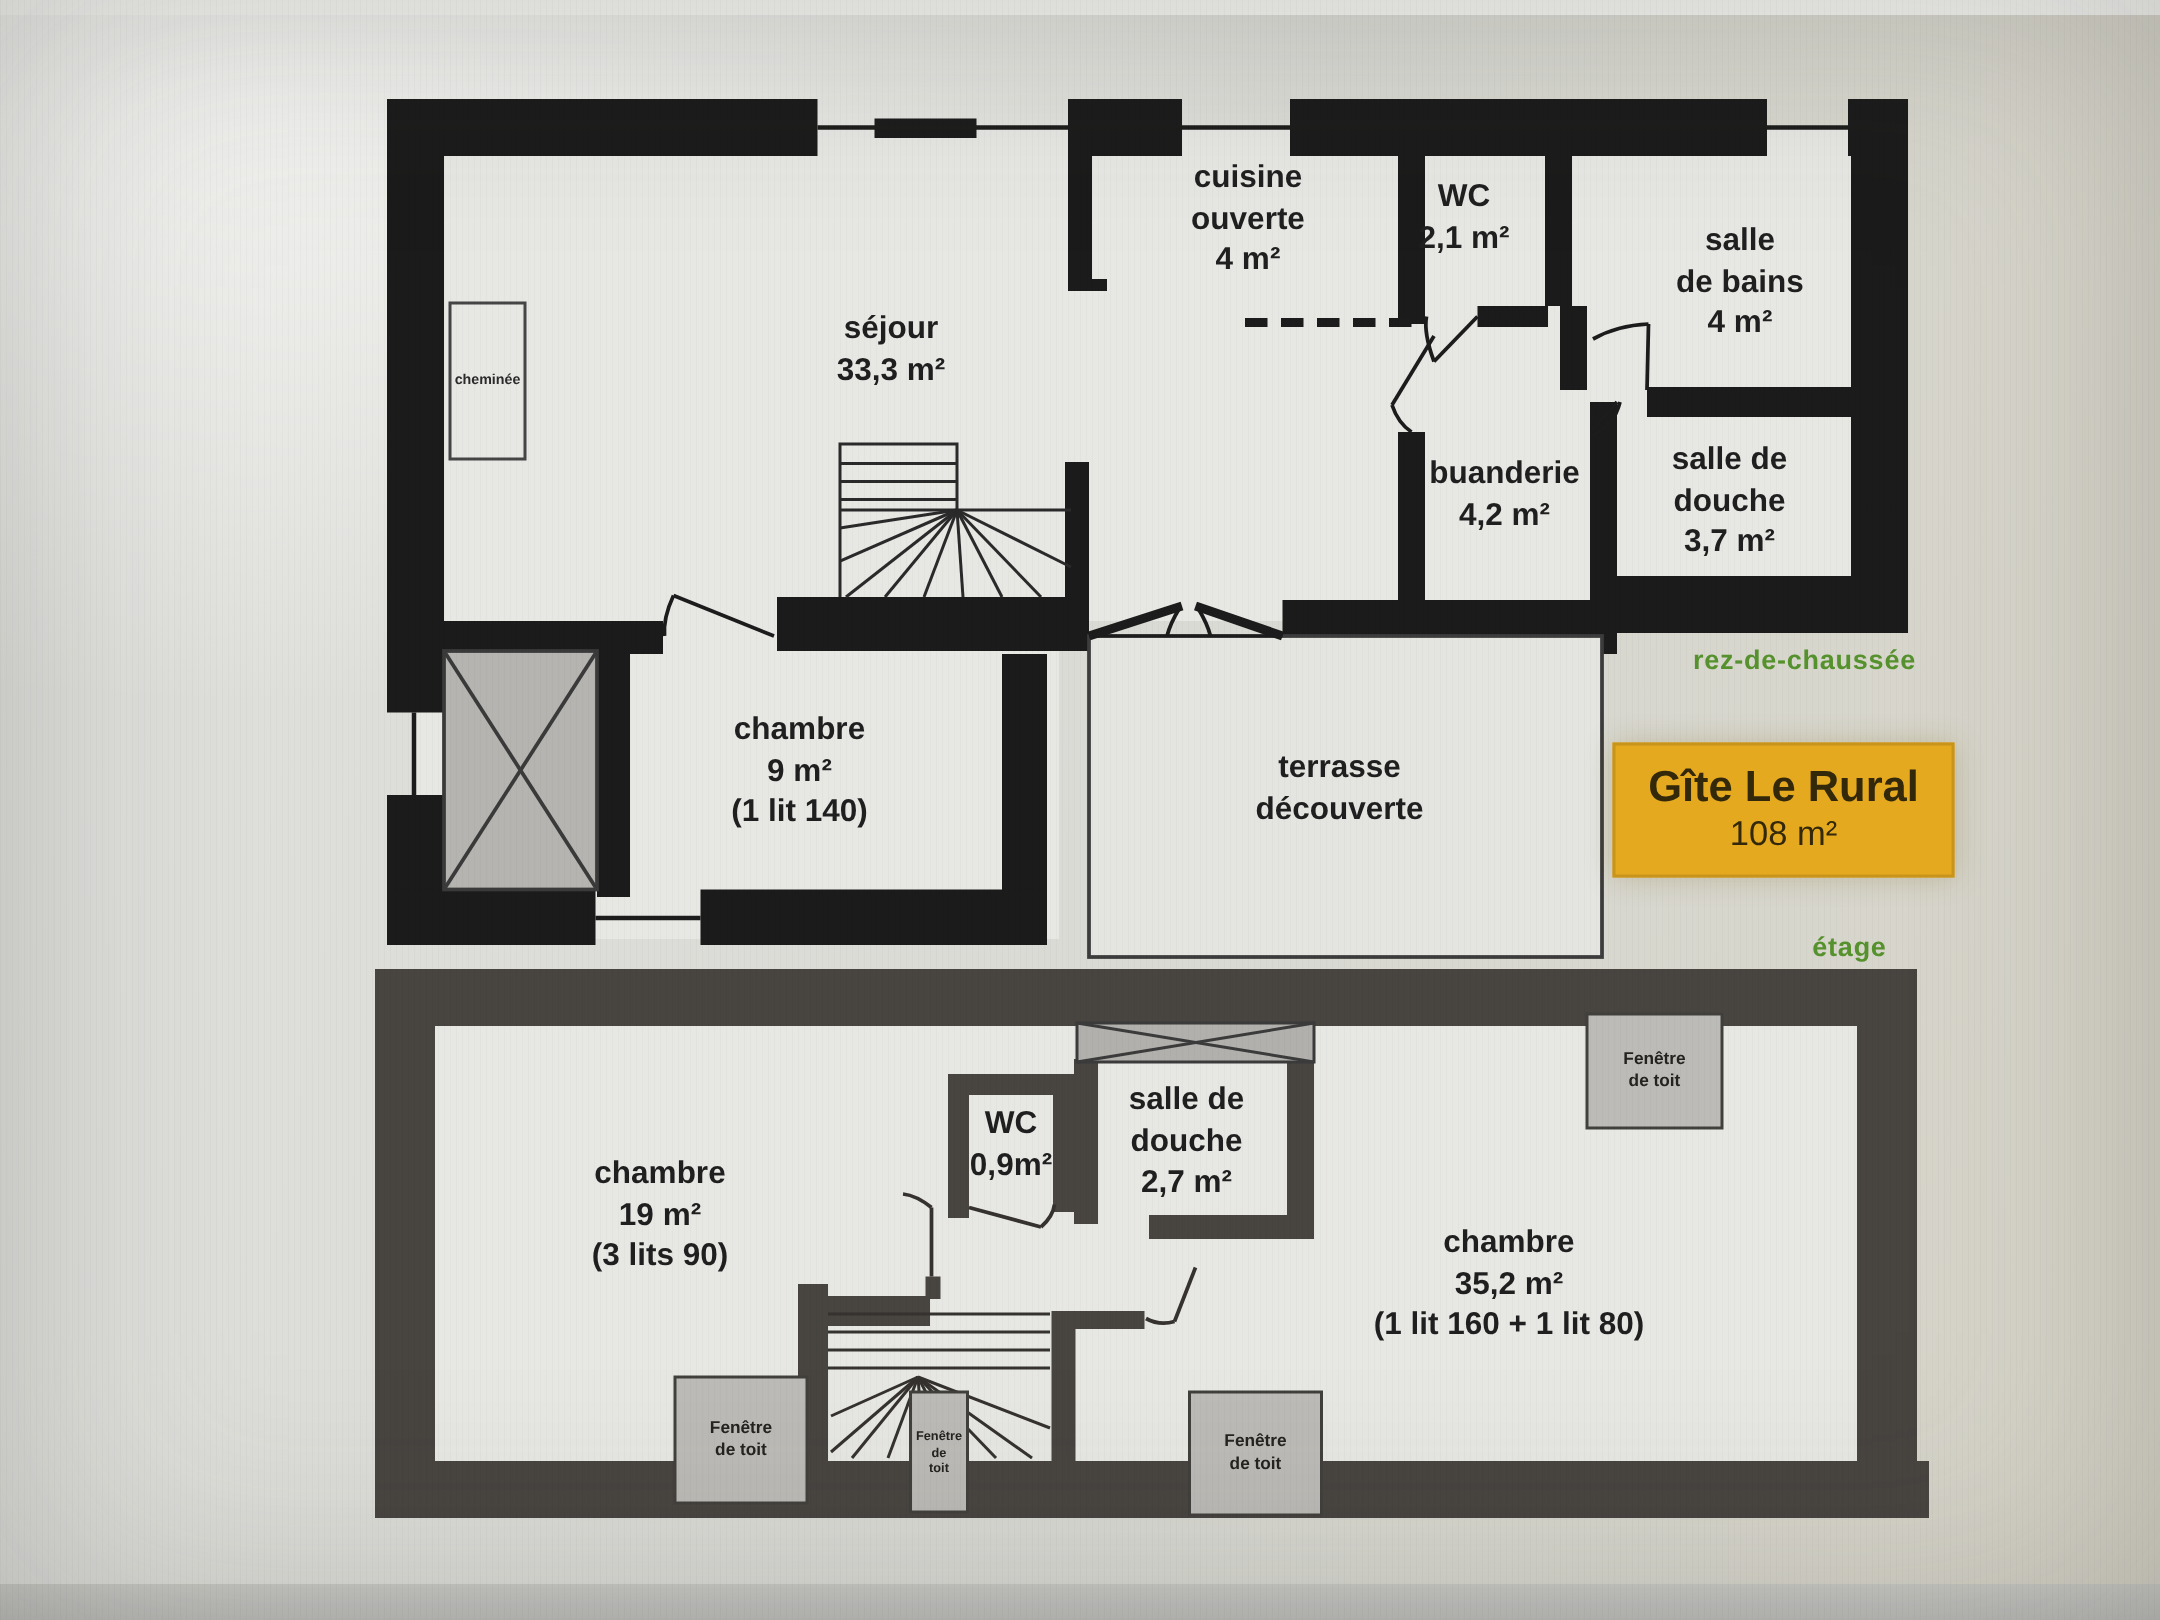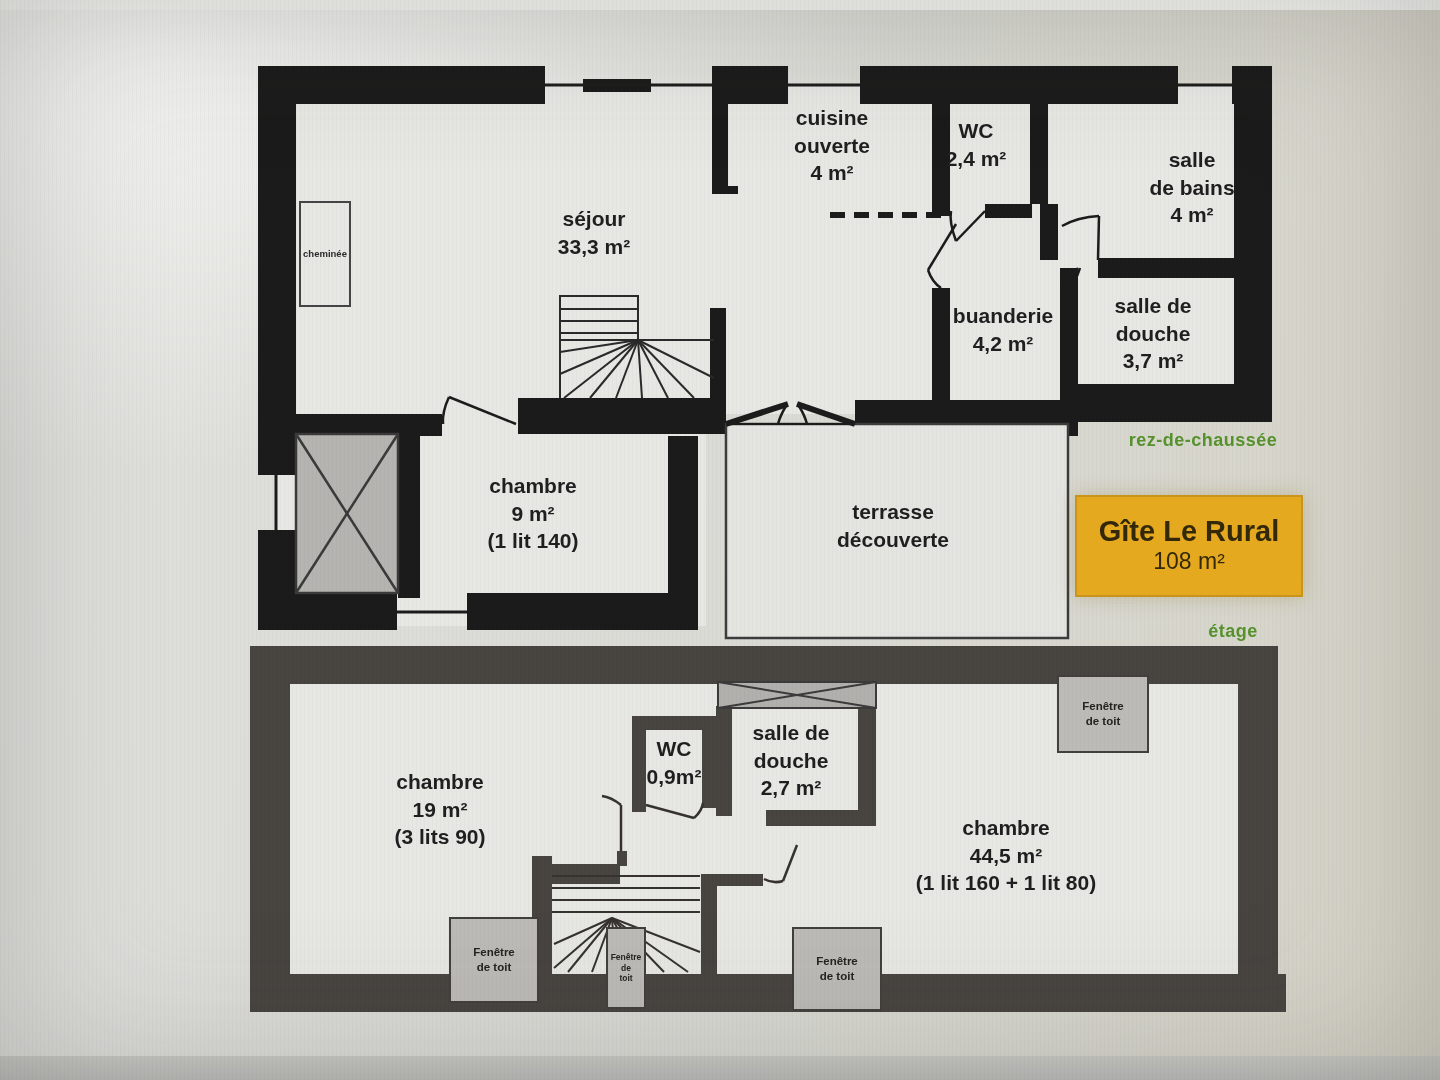--- a/index.html
+++ b/index.html
@@ -25,21 +25,21 @@
     position:absolute;transform:translate(-50%,-50%);
     text-align:center;font-weight:bold;color:#1f1f1f;
     font-size:21px;line-height:1.32;white-space:nowrap;z-index:5;
   }
   .lbl span{display:block;}
   .lbl-small{font-size:10px;font-weight:bold;color:#2b2b2b;line-height:1.25;}
   .lbl-fenetre{font-size:11.5px;font-weight:bold;color:#25231f;line-height:1.3;}
   .lbl-fenetre-tiny{font-size:8.5px;font-weight:bold;color:#25231f;line-height:1.25;}
   .lbl-floor{font-size:18px;font-weight:bold;color:#55912c;letter-spacing:.5px;}
   .legend{
-    position:absolute;left:1075px;top:495px;width:228px;height:102px;
+    position:absolute;left:1075px;top:495px;width:228px;height:90px;
     background:#e5a91f;border:2px solid #c8941c;box-sizing:border-box;
     display:flex;flex-direction:column;justify-content:center;align-items:center;
     z-index:6;box-shadow:0 0 18px rgba(120,90,10,.25);
   }
   .legend .t1{font-size:29px;font-weight:bold;color:#33290a;line-height:1.1;}
   .legend .t2{font-size:23px;font-weight:normal;color:#33290a;line-height:1.2;}
 </style>
 </head>
 <body>
 
@@ -207,24 +207,24 @@
   </div>
 
   <div class="lbl" style="left:832px;top:146px;">
     <span>cuisine</span>
     <span>ouverte</span>
     <span>4 m²</span>
   </div>
 
   <div class="lbl" style="left:976px;top:145px;">
     <span>WC</span>
-    <span>2,4 m²</span>
-  </div>
-
-  <div class="lbl" style="left:1192px;top:188px;">
+    <span>2,1 m²</span>
+  </div>
+
+  <div class="lbl" style="left:1160px;top:188px;">
     <span>salle</span>
     <span>de bains</span>
     <span>4 m²</span>
   </div>
 
   <div class="lbl" style="left:1003px;top:330px;">
     <span>buanderie</span>
     <span>4,2 m²</span>
   </div>
 
@@ -274,21 +274,21 @@
   </div>
 
   <div class="lbl" style="left:791px;top:761px;">
     <span>salle de</span>
     <span>douche</span>
     <span>2,7 m²</span>
   </div>
 
   <div class="lbl" style="left:1006px;top:856px;">
     <span>chambre</span>
-    <span>44,5 m²</span>
+    <span>35,2 m²</span>
     <span>(1 lit 160 + 1 lit 80)</span>
   </div>
 
   <div class="lbl lbl-fenetre" style="left:494px;top:960px;">
     <span>Fenêtre</span>
     <span>de toit</span>
   </div>
 
   <div class="lbl lbl-fenetre-tiny" style="left:626px;top:968px;">
     <span>Fenêtre</span>

